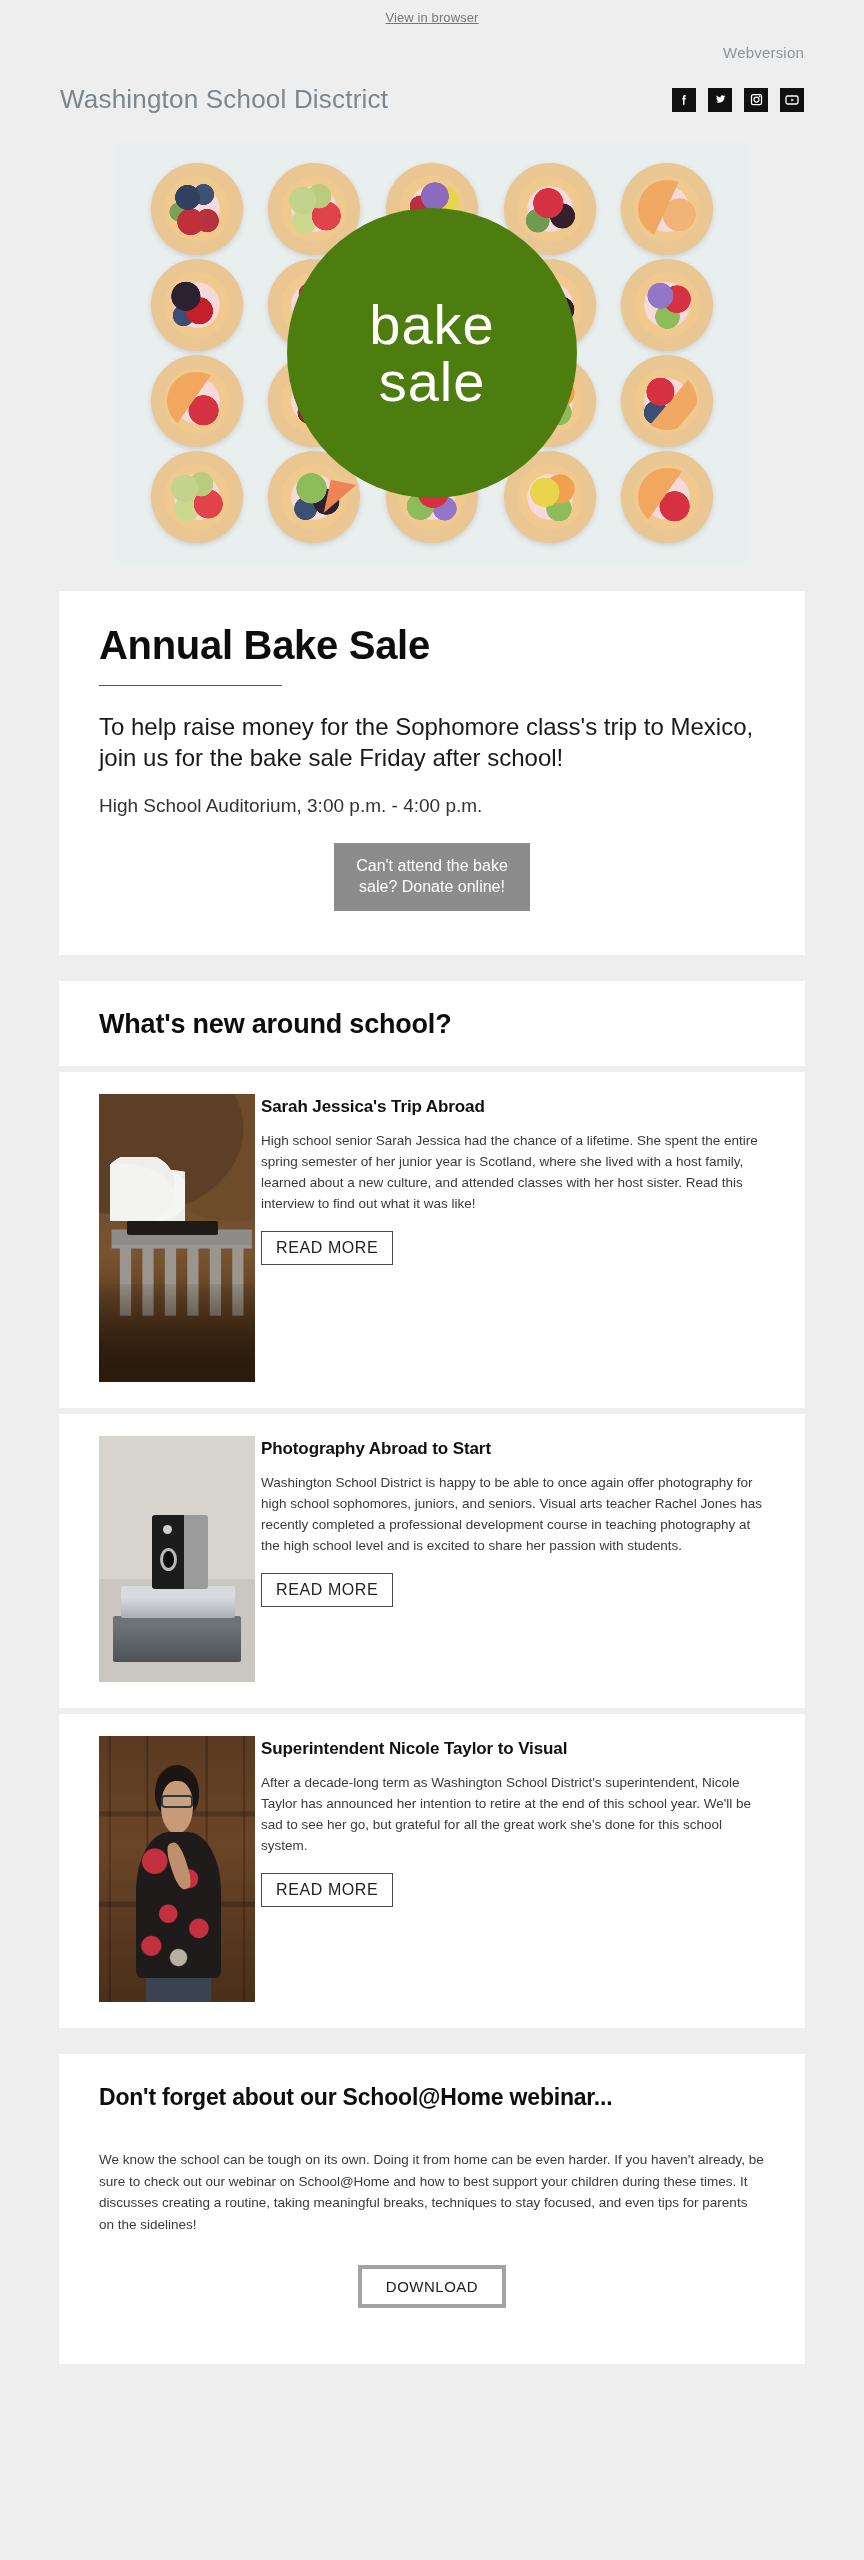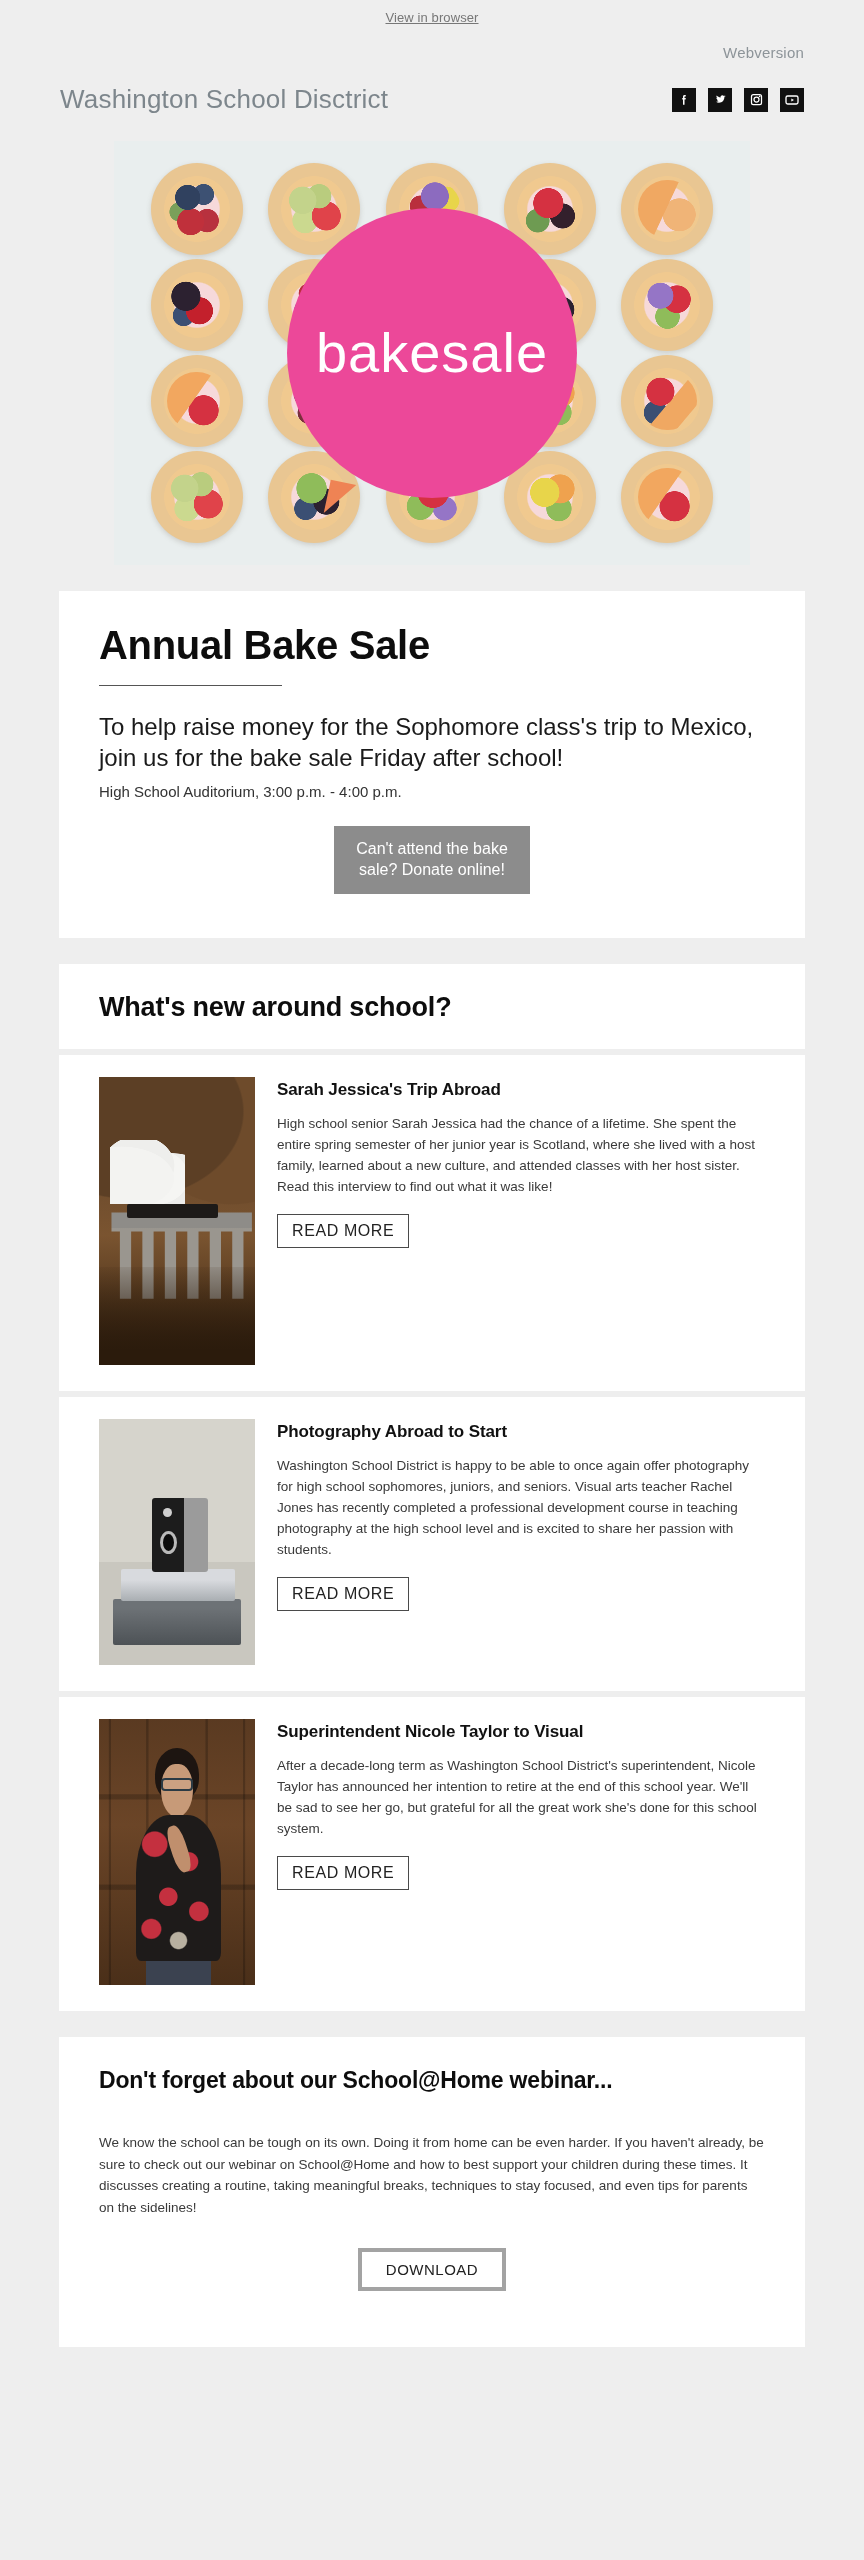--- a/index.html
+++ b/index.html
@@ -76,22 +76,22 @@
   .t11::before{background:linear-gradient(125deg,#f2a75f 0 46%,transparent 47%),radial-gradient(circle at 62% 66%,#d53141 0 28%,transparent 29%);}
   .t12::before{background:radial-gradient(circle at 38% 38%,#2c2130 0 26%,transparent 27%),radial-gradient(circle at 64% 58%,#c3d38b 0 26%,transparent 27%),radial-gradient(circle at 40% 70%,#7a2f3c 0 20%,transparent 21%);}
   .t13::before{background:radial-gradient(circle at 52% 42%,#d53141 0 34%,transparent 35%),radial-gradient(circle at 30% 66%,#8fbc5a 0 24%,transparent 25%),radial-gradient(circle at 72% 70%,#9575c6 0 20%,transparent 21%);}
   .t14::before{background:radial-gradient(circle at 42% 42%,#e8d54a 0 30%,transparent 31%),radial-gradient(circle at 68% 36%,#efa24e 0 26%,transparent 27%),radial-gradient(circle at 66% 70%,#8fbc5a 0 22%,transparent 23%);}
   .t15::before{background:radial-gradient(circle at 38% 34%,#d53141 0 26%,transparent 27%),linear-gradient(130deg,transparent 0 52%,#f0a862 53% 80%,transparent 81%),radial-gradient(circle at 30% 70%,#3b4f73 0 20%,transparent 21%);}
 
   .bubble {
     position:absolute; left:50%; top:50%;
     transform:translate(-50%,-50%);
     width:290px; height:290px; border-radius:50%;
-    background:#ec4899;
-    display:flex; flex-direction:row; align-items:center; justify-content:center;
+    background:#4d7c0f;
+    display:flex; flex-direction:column; align-items:center; justify-content:center;
     z-index:5;
   }
   .bubble::after{
     content:""; position:absolute; bottom:-18px; left:40px;
     width:0;height:0;
     border-left:26px solid #ef8354;
     border-bottom:34px solid transparent;
     transform:rotate(12deg);
   }
   .bubble-text {
@@ -106,38 +106,38 @@
 
   .intro { padding:32px 40px 44px 40px; }
   .h1 {
     font-size:40px; font-weight:700; color:#0d0d0d; letter-spacing:-.3px;
     line-height:1.1; font-family:"Liberation Sans", sans-serif;
   }
   .rule { width:183px; height:1px; background:#555555; margin:18px 0 26px 0; }
   .lede {
     font-size:24px; line-height:1.28; color:#1a1a1a; font-weight:400;
   }
-  .meta { font-size:15px; color:#333333; margin-top:10px; }
+  .meta { font-size:19px; color:#333333; margin-top:22px; }
 
   .btn-solid {
     display:block; width:196px; margin:26px auto 0 auto;
     background:#8c8c8c; color:#ffffff; text-align:center;
     font-size:16px; line-height:1.3; padding:13px 12px; border:none;
     font-family:"Liberation Sans", sans-serif; cursor:pointer;
   }
 
   
   .sec-head { padding:28px 40px 26px 40px;border-radius:8px; }
   .h2 {
     font-size:27px; font-weight:700; color:#0d0d0d; letter-spacing:-.2px;
     font-family:"Liberation Sans", sans-serif;
   }
 
   
-  .article { display:flex; gap:22px; padding:22px 40px 26px 40px; background:#ffffff; margin-top:6px; }
+  .article { display:flex; gap:6px; padding:22px 40px 26px 40px; background:#ffffff; margin-top:6px; }
   .thumb { width:156px; flex:0 0 156px; height:auto; }
   .a-body { flex:1 1 auto; padding-top:2px; }
   .a-title {
     font-size:17px; font-weight:700; color:#111111; line-height:1.25;
     margin-bottom:14px; letter-spacing:-.1px;
   }
   .a-text { font-size:13.5px; line-height:1.55; color:#3a3a3a; }
   .btn-outline {
     display:inline-block; margin-top:16px;
     border:1px solid #4a4a4a; background:#ffffff; color:#222222;

